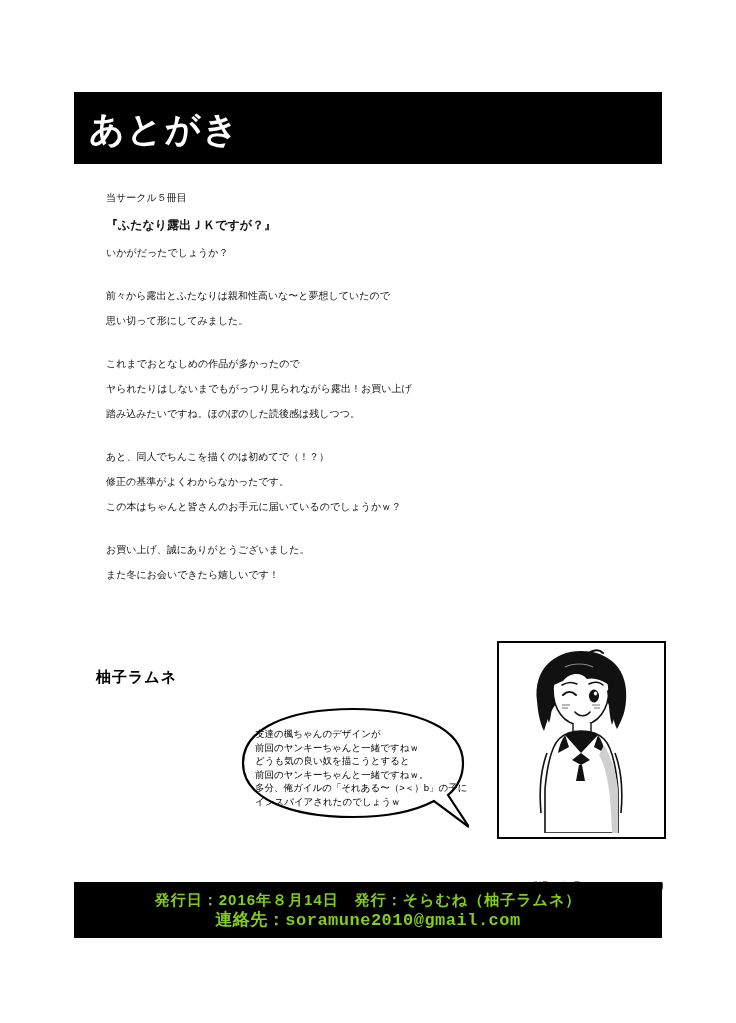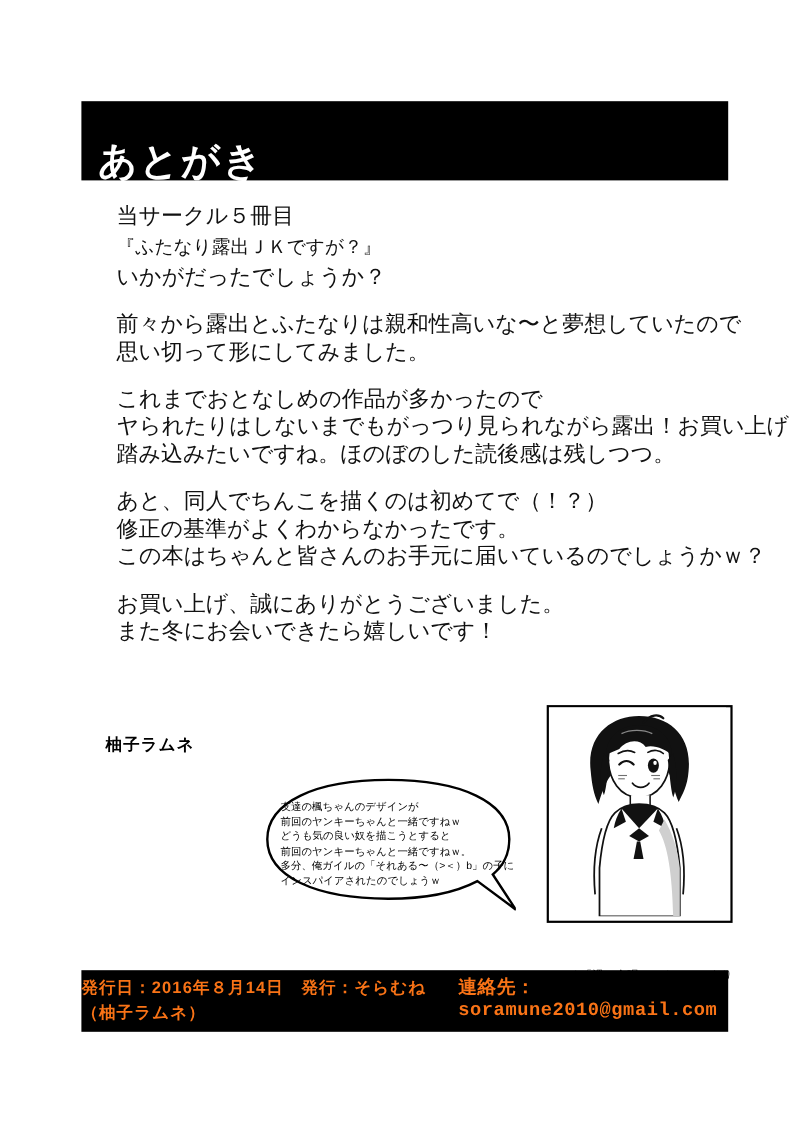--- a/index.html
+++ b/index.html
@@ -24,47 +24,47 @@
 
   
   .title-bar {
     position: absolute;
     left: 74px;
     top: 92px;
     width: 588px;
     height: 72px;
     background: #000000;
     display: flex;
-    align-items: flex-end;
+    align-items: center;
   }
   .title-bar .title-text {
     color: #ffffff;
     font-size: 35px;
     font-weight: bold;
     letter-spacing: 2px;
     margin-left: 15px;
     line-height: 1;
   }
 
   
   .body-block {
     position: absolute;
     left: 106px;
     top: 185px;
     width: 520px;
   }
   .line {
-    font-size: 20px;
+    font-size: 10px;
     line-height: 25px;
     color: #111111;
     white-space: pre;
   }
   .line.bold {
-    font-weight: normal;
-    font-size: 17px;
+    font-weight: bold;
+    font-size: 12px;
     line-height: 30px;
   }
   .spacer {
     height: 18px;
   }
   .signature {
     position: absolute;
     left: 96px;
     top: 668px;
     font-size: 15px;
@@ -120,23 +120,23 @@
   .bubble-text div { white-space: pre; }
 
   
   .footer-bar {
     position: absolute;
     left: 74px;
     top: 882px;
     width: 588px;
     height: 56px;
     background: #000000;
-    color: #f97316;
+    color: #84cc16;
     display: flex;
-    flex-direction: row;
+    flex-direction: column;
     align-items: center;
     justify-content: center;
   }
   .footer-line1 {
     font-size: 15px;
     font-weight: bold;
     letter-spacing: 1px;
     line-height: 22px;
   }
   .footer-line2 {

